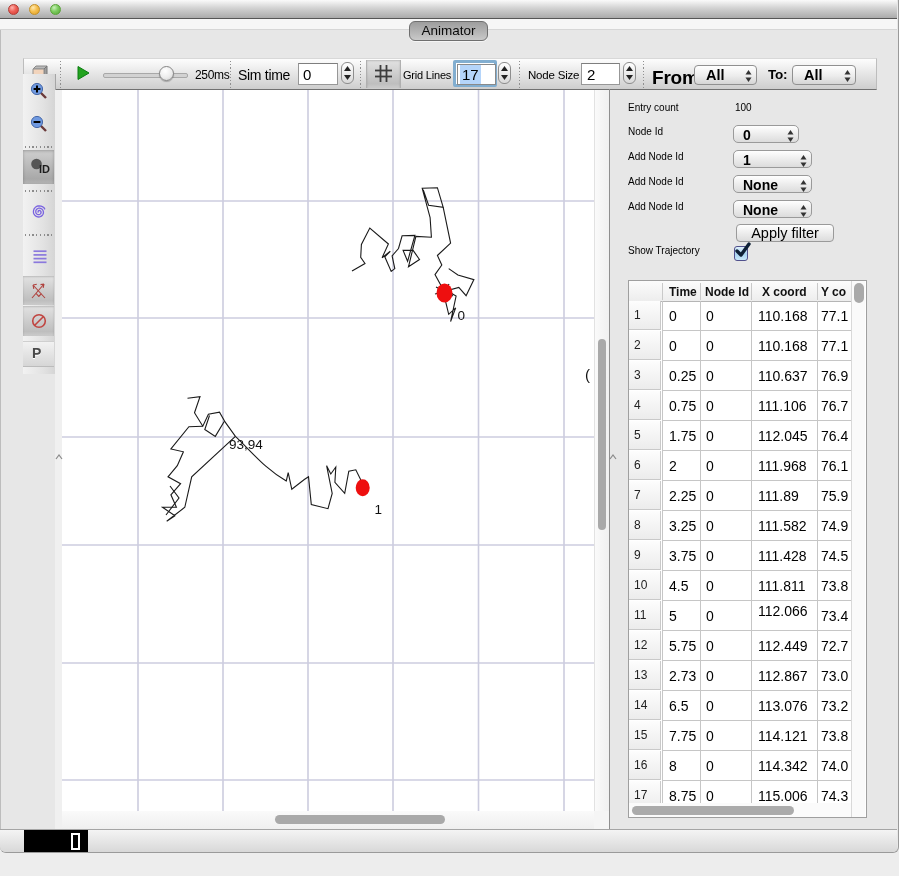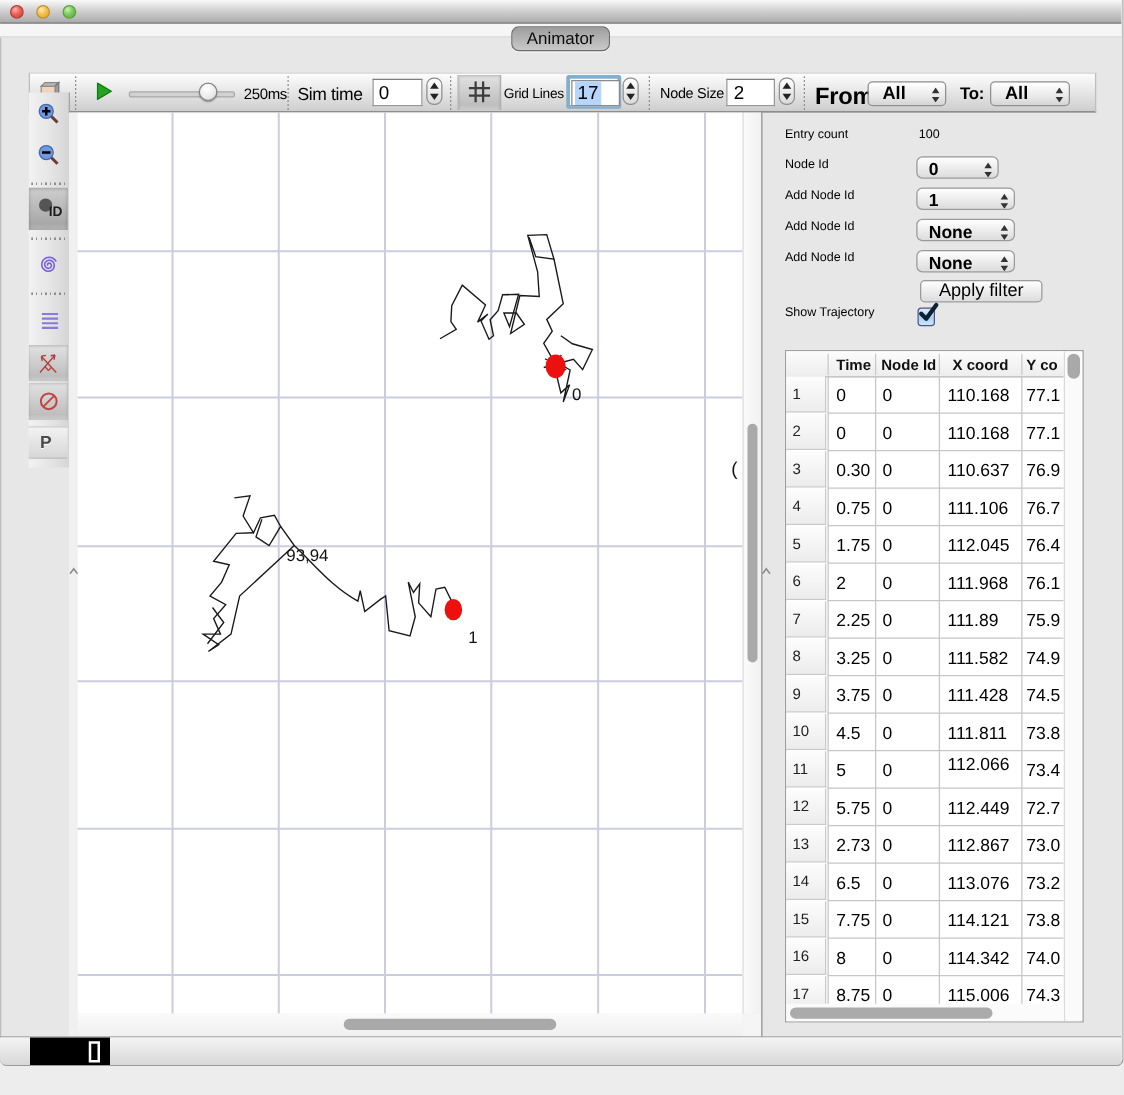--- a/index.html
+++ b/index.html
@@ -305,21 +305,21 @@
     <div class="cell" style="left:129px;top:27px">110.168</div>
     <div class="cell" style="left:192px;top:27px">77.1</div>
     <div class="rownum" style="top:50px;height:29px;line-height:29px;padding-left:5px;box-sizing:border-box">2</div>
     <div class="abs" style="left:33px;top:79px;width:189px;height:1px;background:#c6c6c6"></div>
     <div class="cell" style="left:40px;top:57px">0</div>
     <div class="cell" style="left:77px;top:57px">0</div>
     <div class="cell" style="left:129px;top:57px">110.168</div>
     <div class="cell" style="left:192px;top:57px">77.1</div>
     <div class="rownum" style="top:80px;height:29px;line-height:29px;padding-left:5px;box-sizing:border-box">3</div>
     <div class="abs" style="left:33px;top:109px;width:189px;height:1px;background:#c6c6c6"></div>
-    <div class="cell" style="left:40px;top:87px">0.30</div>
+    <div class="cell" style="left:40px;top:87px">0.25</div>
     <div class="cell" style="left:77px;top:87px">0</div>
     <div class="cell" style="left:129px;top:87px">110.637</div>
     <div class="cell" style="left:192px;top:87px">76.9</div>
     <div class="rownum" style="top:110px;height:29px;line-height:29px;padding-left:5px;box-sizing:border-box">4</div>
     <div class="abs" style="left:33px;top:139px;width:189px;height:1px;background:#c6c6c6"></div>
     <div class="cell" style="left:40px;top:117px">0.75</div>
     <div class="cell" style="left:77px;top:117px">0</div>
     <div class="cell" style="left:129px;top:117px">111.106</div>
     <div class="cell" style="left:192px;top:117px">76.7</div>
     <div class="rownum" style="top:140px;height:29px;line-height:29px;padding-left:5px;box-sizing:border-box">5</div>

